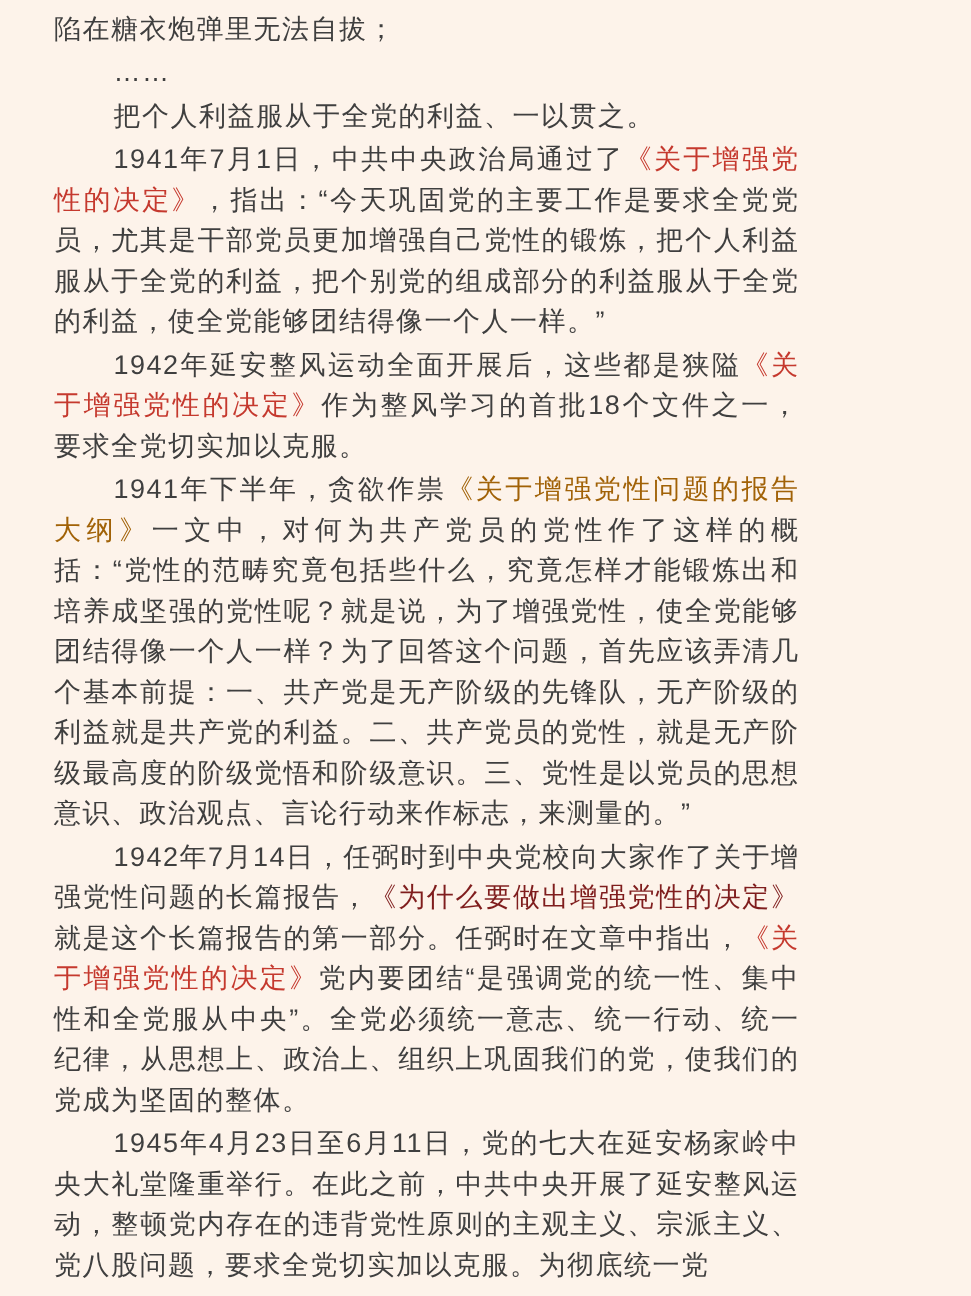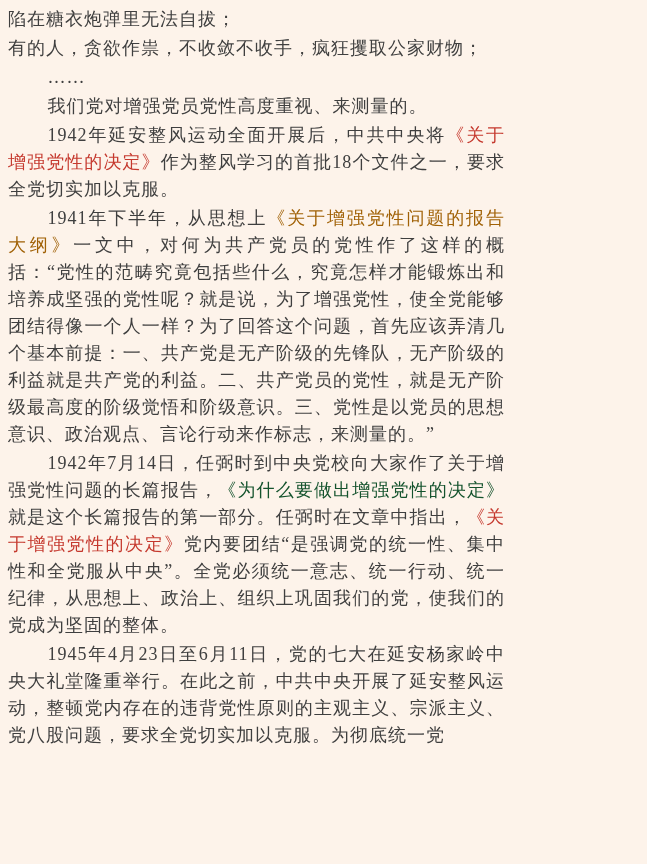--- a/index.html
+++ b/index.html
@@ -10,45 +10,46 @@
     overflow: hidden;
   }
   body {
     background: #fdf3ea;
   }
   .article-page {
     box-sizing: border-box;
     width: 515px;
     height: 864px;
     padding: 4px 10px 0 8px;
-    font-family: Liberation Serif, serif;
+    font-family: Liberation Sans, sans-serif;
     font-size: 18px;
     line-height: 27px;
     letter-spacing: 1px;
     color: #3f3f3f;
     text-align: justify;
     text-justify: inter-character;
     overflow: hidden;
+    margin-left: 28px;
   }
   .para {
     margin: 2px 0;
     text-indent: 0;
   }
   .para.indent {
     text-indent: 2.2em;
   }
   .book-title {
     
   }
 </style>
 </head>
 <body style="background: rgb(253, 243, 234);">
 
 <div class="article-page" style="background: rgb(253, 243, 234); color: rgb(63, 63, 63);">
     <p class="para"><span>陷在糖衣炮弹里无法自拔；</span></p>
-    <p class="para"><span>有的人，贪欲作祟，不收敛不收手，疯狂攫取公家财物；</span></p>
     <p class="para indent"><span>……</span></p>
-    <p class="para indent"><span>我们党对增强党员党性高度重视、来测量的。</span></p>
-    <p class="para indent"><span>1942年延安整风运动全面开展后，中共中央将</span><span class="book-title" style="color: rgb(197, 57, 46);">《关于增强党性的决定》</span><span>作为整风学习的首批18个文件之一，要求全党切实加以克服。</span></p>
-    <p class="para indent"><span>1941年下半年，从思想上</span><span class="book-title" style="color: #a16207;">《关于增强党性问题的报告大纲》</span><span>一文中，对何为共产党员的党性作了这样的概括：“党性的范畴究竟包括些什么，究竟怎样才能锻炼出和培养成坚强的党性呢？就是说，为了增强党性，使全党能够团结得像一个人一样？为了回答这个问题，首先应该弄清几个基本前提：一、共产党是无产阶级的先锋队，无产阶级的利益就是共产党的利益。二、共产党员的党性，就是无产阶级最高度的阶级觉悟和阶级意识。三、党性是以党员的思想意识、政治观点、言论行动来作标志，来测量的。”</span></p>
-    <p class="para indent"><span>1942年7月14日，任弼时到中央党校向大家作了关于增强党性问题的长篇报告，</span><span class="book-title" style="color: #14532d;">《为什么要做出增强党性的决定》</span><span>就是这个长篇报告的第一部分。任弼时在文章中指出，</span><span class="book-title" style="color: rgb(197, 57, 46);">《关于增强党性的决定》</span><span>党内要团结“是强调党的统一性、集中性和全党服从中央”。全党必须统一意志、统一行动、统一纪律，从思想上、政治上、组织上巩固我们的党，使我们的党成为坚固的整体。</span></p>
+    <p class="para indent"><span>把个人利益服从于全党的利益、一以贯之。</span></p>
+    <p class="para indent"><span>1941年7月1日，中共中央政治局通过了</span><span class="book-title" style="color: rgb(197, 57, 46);">《关于增强党性的决定》</span><span>，指出：“今天巩固党的主要工作是要求全党党员，尤其是干部党员更加增强自己党性的锻炼，把个人利益服从于全党的利益，把个别党的组成部分的利益服从于全党的利益，使全党能够团结得像一个人一样。”</span></p>
+    <p class="para indent"><span>1942年延安整风运动全面开展后，这些都是狭隘</span><span class="book-title" style="color: rgb(197, 57, 46);">《关于增强党性的决定》</span><span>作为整风学习的首批18个文件之一，要求全党切实加以克服。</span></p>
+    <p class="para indent"><span>1941年下半年，贪欲作祟</span><span class="book-title" style="color: #a16207;">《关于增强党性问题的报告大纲》</span><span>一文中，对何为共产党员的党性作了这样的概括：“党性的范畴究竟包括些什么，究竟怎样才能锻炼出和培养成坚强的党性呢？就是说，为了增强党性，使全党能够团结得像一个人一样？为了回答这个问题，首先应该弄清几个基本前提：一、共产党是无产阶级的先锋队，无产阶级的利益就是共产党的利益。二、共产党员的党性，就是无产阶级最高度的阶级觉悟和阶级意识。三、党性是以党员的思想意识、政治观点、言论行动来作标志，来测量的。”</span></p>
+    <p class="para indent"><span>1942年7月14日，任弼时到中央党校向大家作了关于增强党性问题的长篇报告，</span><span class="book-title" style="color: #7f1d1d;">《为什么要做出增强党性的决定》</span><span>就是这个长篇报告的第一部分。任弼时在文章中指出，</span><span class="book-title" style="color: rgb(197, 57, 46);">《关于增强党性的决定》</span><span>党内要团结“是强调党的统一性、集中性和全党服从中央”。全党必须统一意志、统一行动、统一纪律，从思想上、政治上、组织上巩固我们的党，使我们的党成为坚固的整体。</span></p>
     <p class="para indent"><span>1945年4月23日至6月11日，党的七大在延安杨家岭中央大礼堂隆重举行。在此之前，中共中央开展了延安整风运动，整顿党内存在的违背党性原则的主观主义、宗派主义、党八股问题，要求全党切实加以克服。为彻底统一党</span></p>
   </div>
 
 </body></html>

